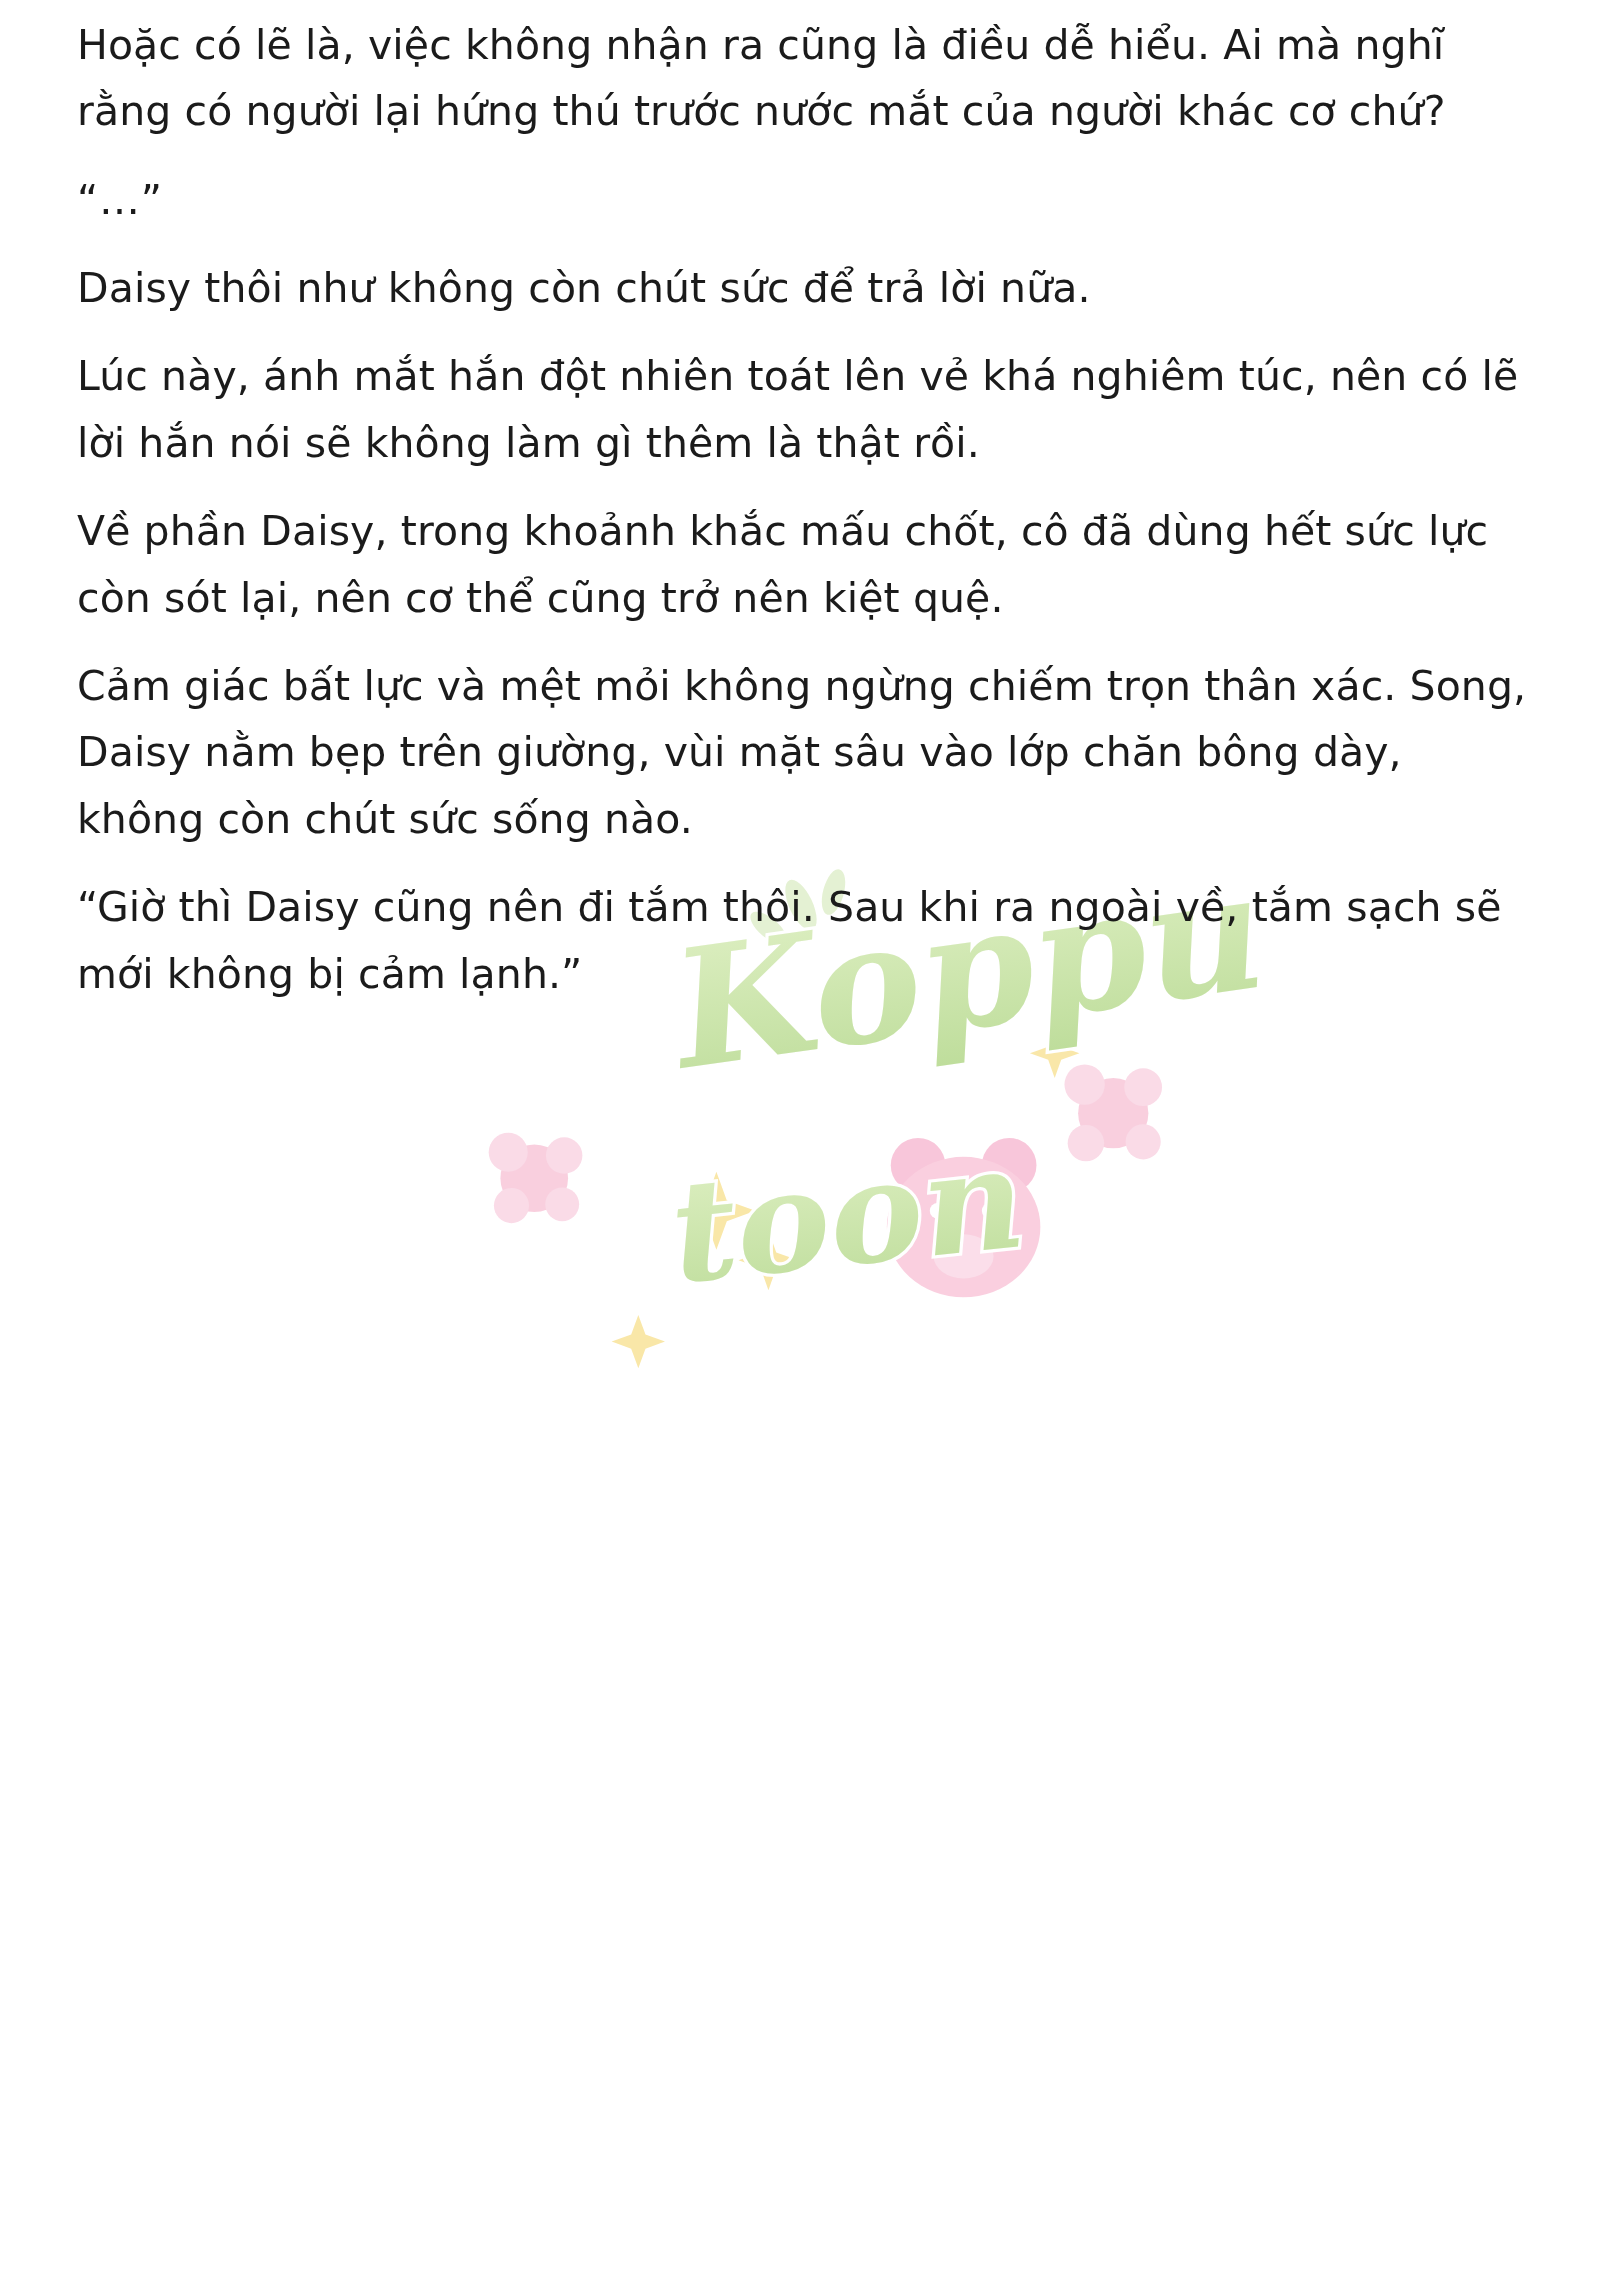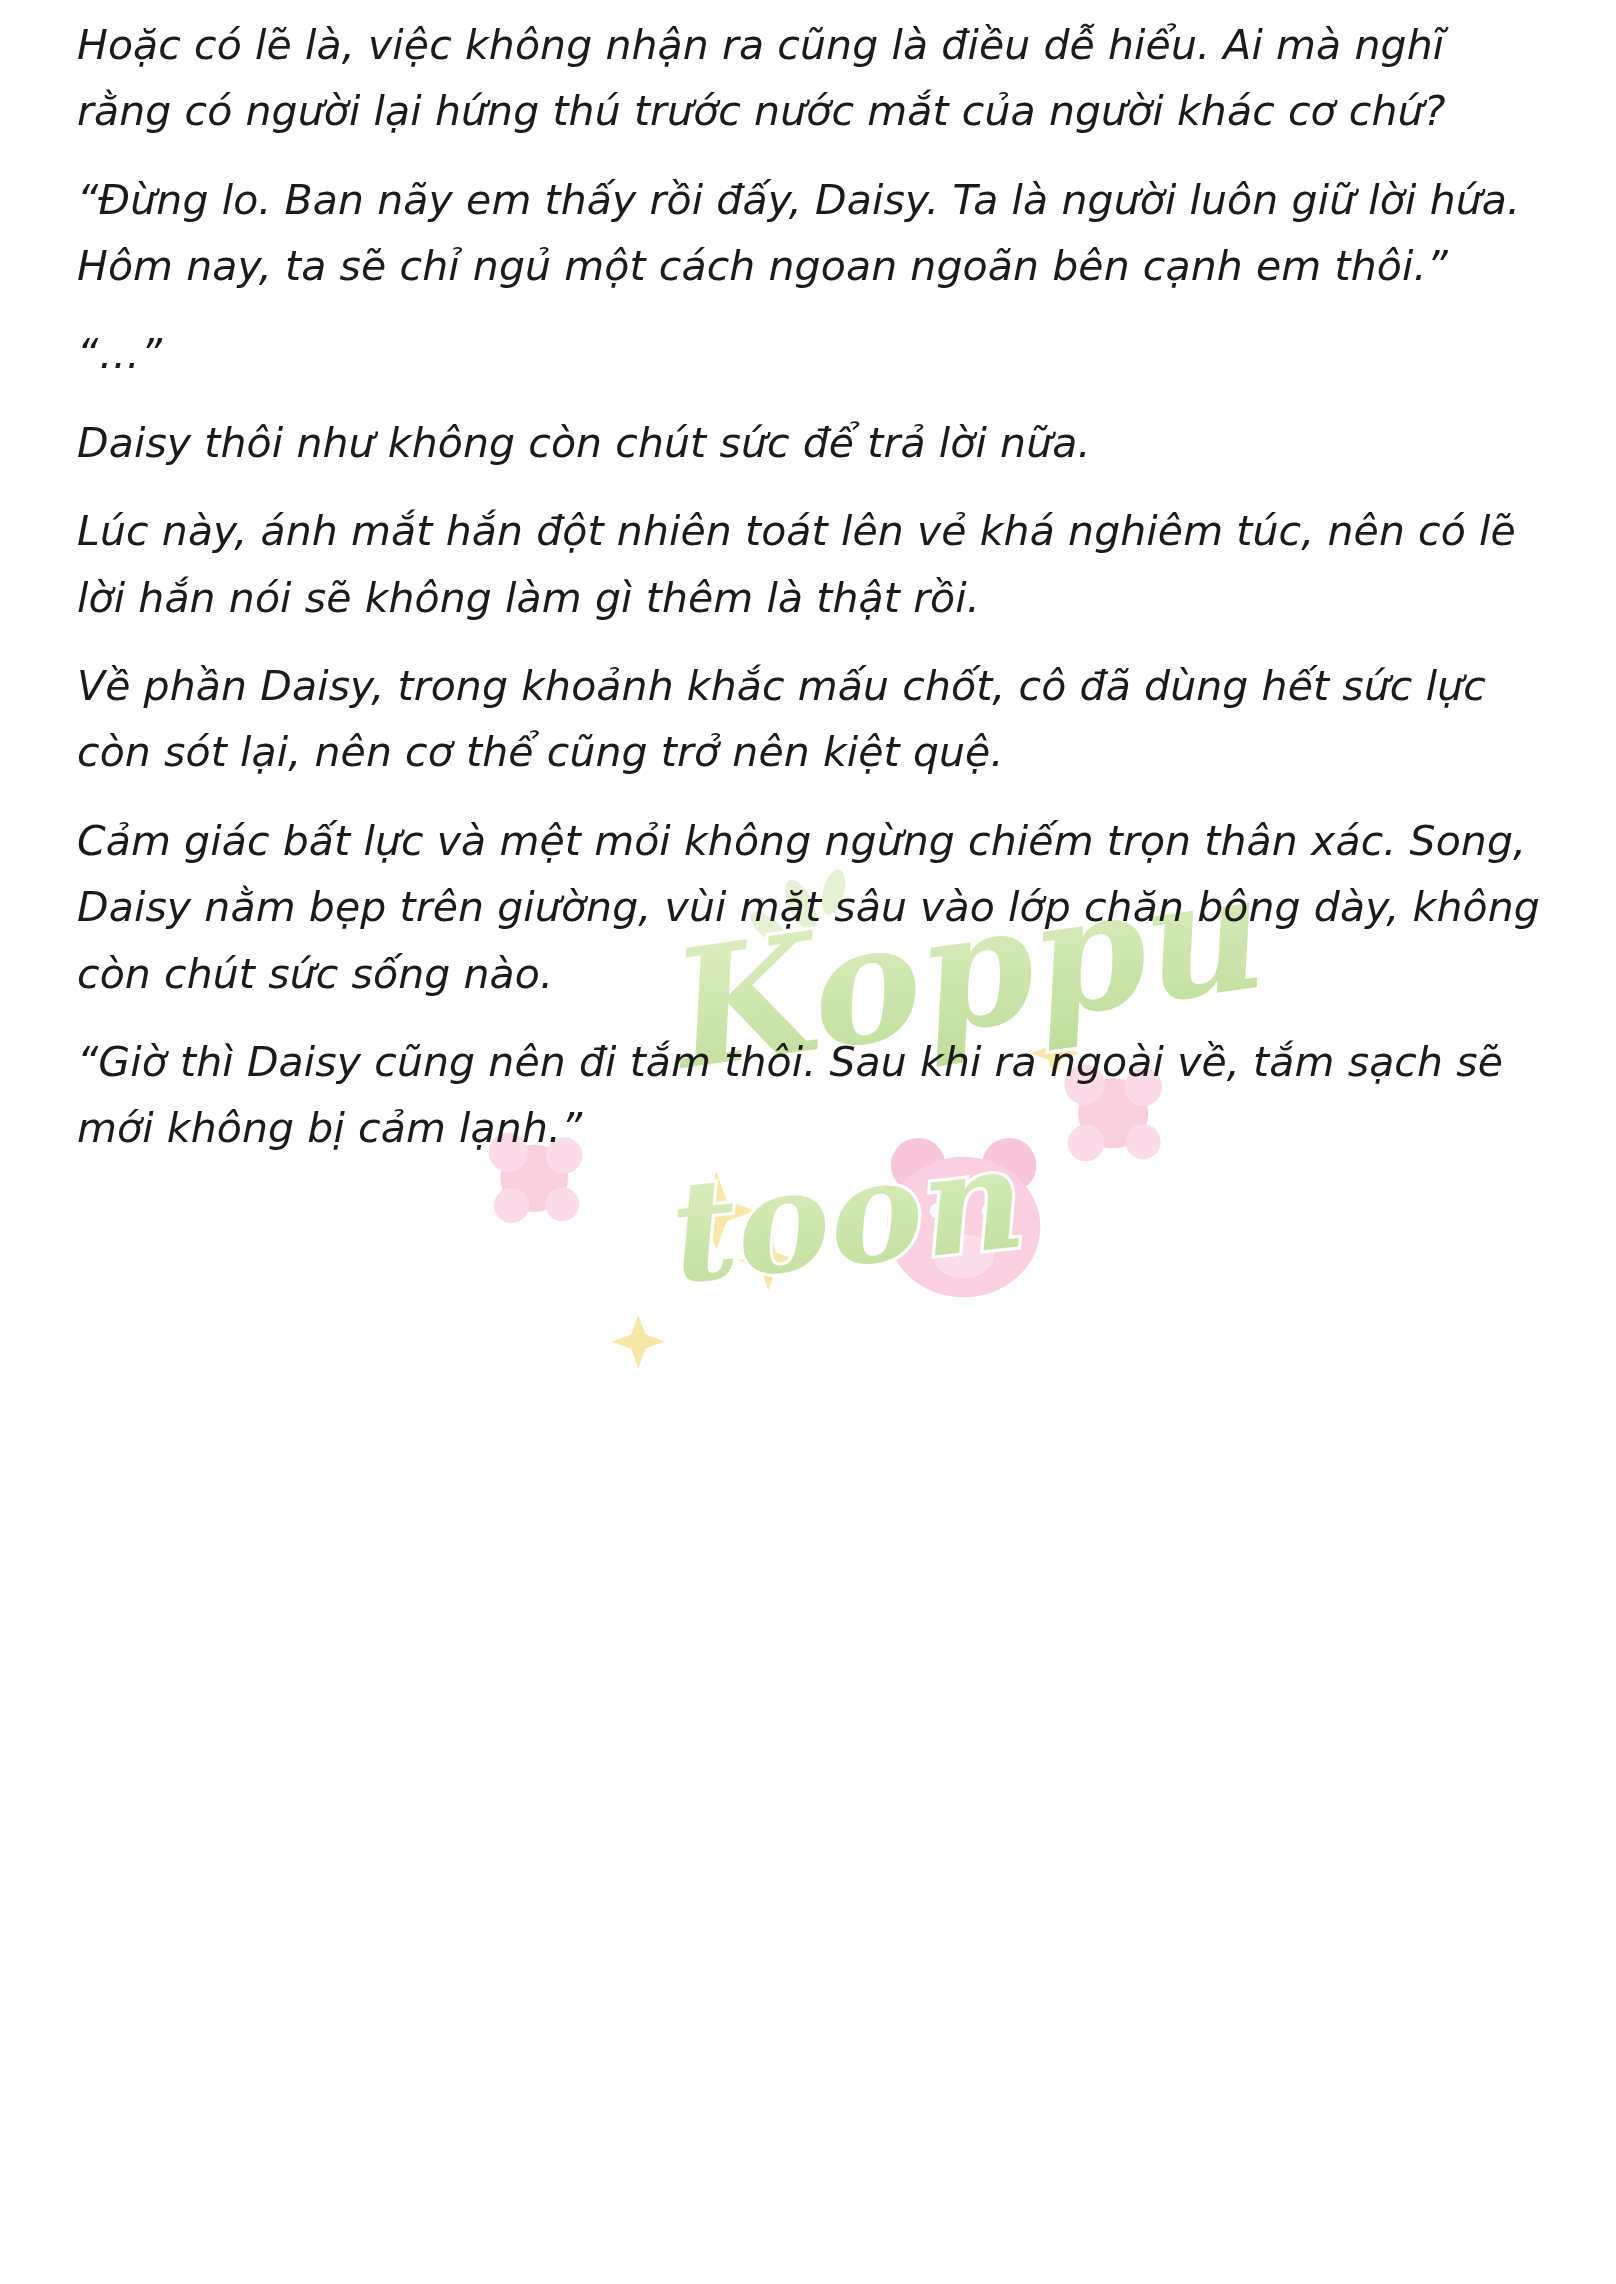--- a/index.html
+++ b/index.html
@@ -25,21 +25,20 @@
     pointer-events: none;
     z-index: 0;
   }
 
   
   #page {
     position: absolute;
     inset: 0;
     z-index: 2;
     padding: 0;
-    font-style: italic;
   }
   #reader-content {
     position: absolute;
     left: 77px;
     top: 0px;
     width: 1465px;
   }
   .para {
     font-size: 41px;
     line-height: 1.62;
@@ -108,21 +107,20 @@
 
   <g>
     <text x="430" y="310" font-family="'DejaVu Serif', serif" font-size="250" font-style="italic" font-weight="700" fill="url(#gr)" stroke="#ffffff" stroke-width="10" paint-order="stroke" transform="rotate(-8 430 310)">Koppu</text>
     <text x="420" y="640" font-family="'DejaVu Serif', serif" font-size="215" font-style="italic" font-weight="700" fill="url(#gr)" stroke="#ffffff" stroke-width="10" paint-order="stroke" transform="rotate(-6 420 640)">toon</text>
   </g>
 </svg>
 
 <div id="page">
   <div id="reader-content">
     <p class="para">Hoặc có lẽ là, việc không nhận ra cũng là điều dễ hiểu. Ai mà nghĩ rằng có người lại hứng thú trước nước mắt của người khác cơ chứ?</p>
-    <p class="para">“Đừng lo. Ban nãy em thấy rồi đấy, Daisy. Ta là người luôn giữ lời hứa. Hôm nay, ta sẽ chỉ ngủ một cách ngoan ngoãn bên cạnh em thôi.”</p>
     <p class="para ellipsis">“…”</p>
     <p class="para">Daisy thôi như không còn chút sức để trả lời nữa.</p>
     <p class="para">Lúc này, ánh mắt hắn đột nhiên toát lên vẻ khá nghiêm túc, nên có lẽ lời hắn nói sẽ không làm gì thêm là thật rồi.</p>
     <p class="para">Về phần Daisy, trong khoảnh khắc mấu chốt, cô đã dùng hết sức lực còn sót lại, nên cơ thể cũng trở nên kiệt quệ.</p>
     <p class="para">Cảm giác bất lực và mệt mỏi không ngừng chiếm trọn thân xác. Song, Daisy nằm bẹp trên giường, vùi mặt sâu vào lớp chăn bông dày, không còn chút sức sống nào.</p>
     <p class="para">“Giờ thì Daisy cũng nên đi tắm thôi. Sau khi ra ngoài về, tắm sạch sẽ mới không bị cảm lạnh.”</p>
   </div>
 </div>
 
 

